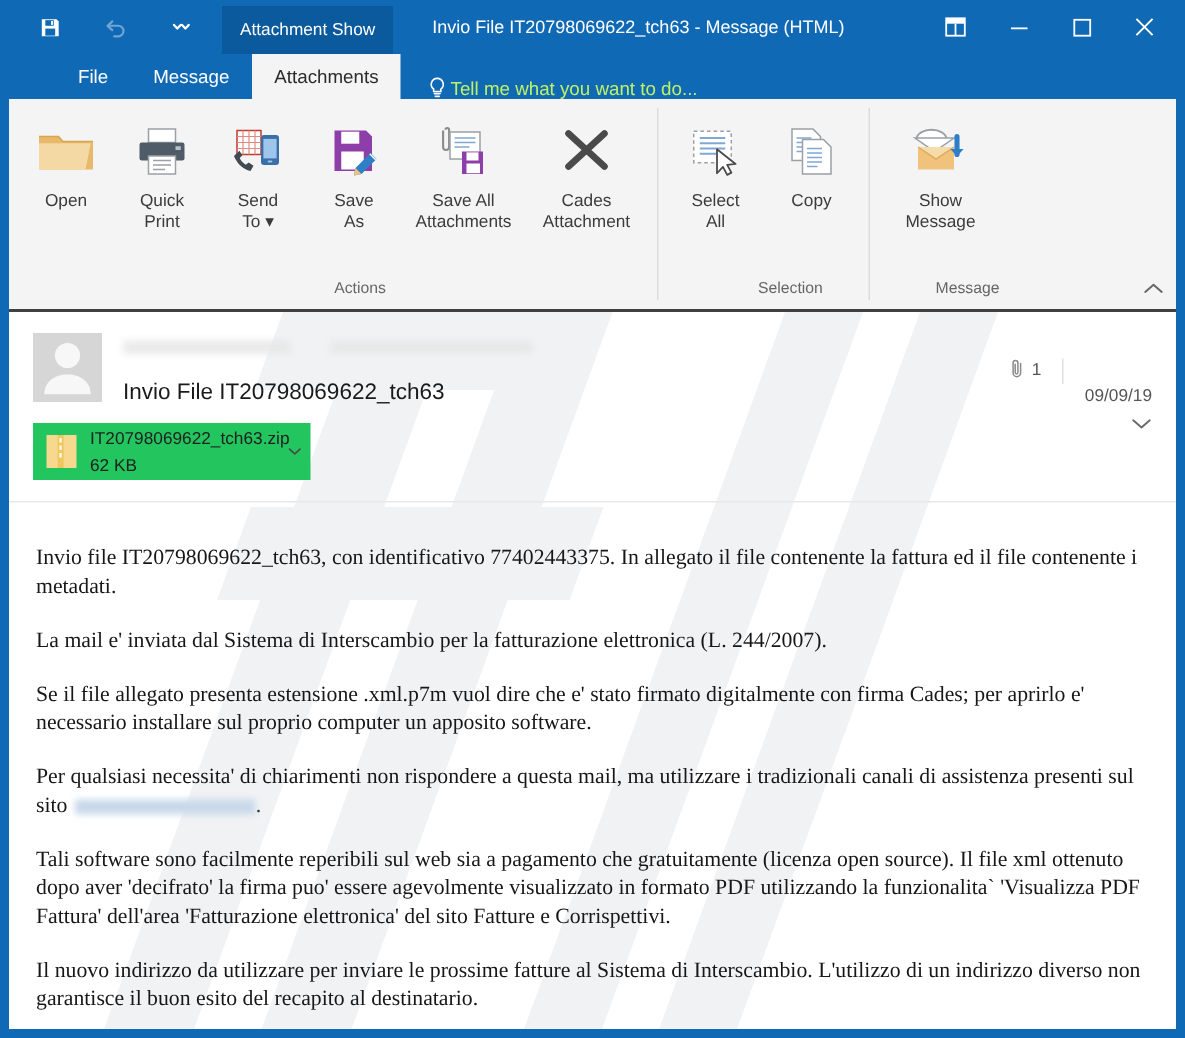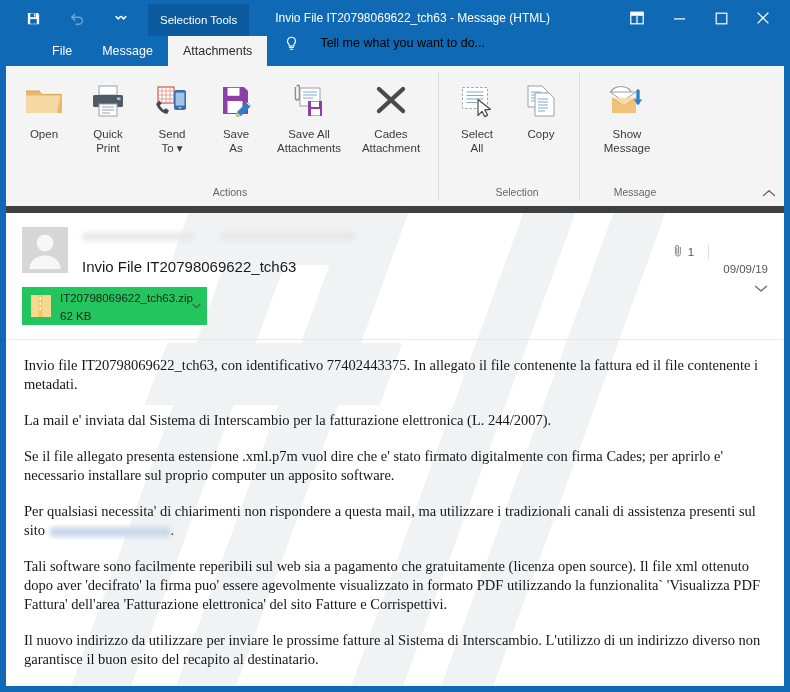--- a/index.html
+++ b/index.html
@@ -50,42 +50,42 @@
     height:30px;flex:0 0 30px;background:#1069b4;
     display:flex;align-items:stretch;margin-left:30px;
   }
   .tab{
     display:flex;align-items:center;padding:0 15px;color:#ffffff;
     font-size:12.5px;white-space:nowrap;
   }
   .tab.first{padding-left:22px;}
   .tab.active{background:#f4f4f4;color:#2b2b2b;}
   .tellme{
-    display:flex;align-items:flex-start;gap:22px;color:#000000;font-size:12.5px;
+    display:flex;align-items:flex-end;gap:2px;color:#bef264;font-size:12.5px;
     padding-left:18px;
   }
   .tellme svg{display:block;}
 
   
   .ribbon{
     flex:0 0 140px;background:#f4f4f4;
     margin:0 6px;position:relative;
     display:flex;flex-direction:column;
-    border-bottom:7px solid #404040;
+    border-bottom:2px solid #404040;
   }
   .ribbon-inner{flex:1;display:flex;align-items:flex-start;padding-top:6px;}
   .rgroup{
     display:flex;flex-direction:column;align-items:center;
     height:128px;position:relative;
   }
   .rgroup + .rgroup{border-left:1px solid #dcdcdc;}
   .rgroup-items{display:flex;align-items:flex-start;height:104px;padding:0 6px;}
   .rgroup-label{
     font-size:10.5px;color:#666;text-align:center;width:100%;
-    position:absolute;bottom:2px;left:8px;
+    position:absolute;bottom:2px;left:18px;
   }
   .rbtn{
     width:64px;display:flex;flex-direction:column;align-items:center;
     padding-top:6px;cursor:default;
   }
   .rbtn.wide{width:82px;}
   .rbtn .ic{height:46px;display:flex;align-items:center;justify-content:center;}
   .rbtn .lb{
     font-size:11.5px;color:#3b3b3b;text-align:center;line-height:14px;
     margin-top:3px;word-break:normal;
@@ -144,21 +144,21 @@
   .chip-size{font-size:11.5px;color:#1f1f1f;line-height:14px;}
   .chip-chev{flex:0 0 14px;display:flex;align-items:center;justify-content:center;color:#4a4a4a;}
 
   .sep{height:1px;background:#e8e8e8;margin:14px 0 0 0;position:relative;z-index:2;}
 
   .body{
     position:relative;z-index:2;padding:16px 22px 0 18px;
     font-family:"Liberation Serif", serif;
     font-size:14.5px;color:#171717;line-height:19px;
   }
-  .body p{margin:0 0 17px 0;}
+  .body p{margin:12px 0 17px 0;}
   .lnk-redact{
     display:inline-block;width:120px;height:10px;background:#c9d9ea;
     filter:blur(2.2px);vertical-align:middle;margin:0 1px;
   }
 </style>
 </head>
 <body>
 
 <div class="window">
 
@@ -178,21 +178,21 @@
             <path d="M6.6 3.2 3 6.6l3.6 3.2" stroke="#6fa5d4" stroke-width="1.6" fill="none" stroke-linecap="round" stroke-linejoin="round"></path>
           </svg>
       </div>
       <div class="qat-btn">
         <svg width="14" height="10" viewBox="0 0 14 10">
             <path d="M2 3.6 4.2 6 6.4 3.6M7.4 3.6 9.6 6l2.2-2.4" stroke="#ffffff" stroke-width="1.5" fill="none" stroke-linecap="round" stroke-linejoin="round"></path>
           </svg>
       </div>
     </div>
 
-    <div class="ctx-tab">Selection Tools</div>
+    <div class="ctx-tab">Attachment Show</div>
 
     <div class="win-title">Invio File  IT20798069622_tch63 - Message (HTML)</div>
 
     <div class="win-ctrls">
       <div class="win-ctrl">
         <svg width="14" height="14" viewBox="0 0 14 14">
             <rect x="0.8" y="1.2" width="12.4" height="11.6" stroke="#ffffff" stroke-width="1.2" fill="none"></rect>
             <rect x="0.8" y="1.2" width="12.4" height="3.6" fill="#ffffff"></rect>
             <rect x="6.4" y="4.8" width="1.2" height="8" fill="#ffffff"></rect>
           </svg>

